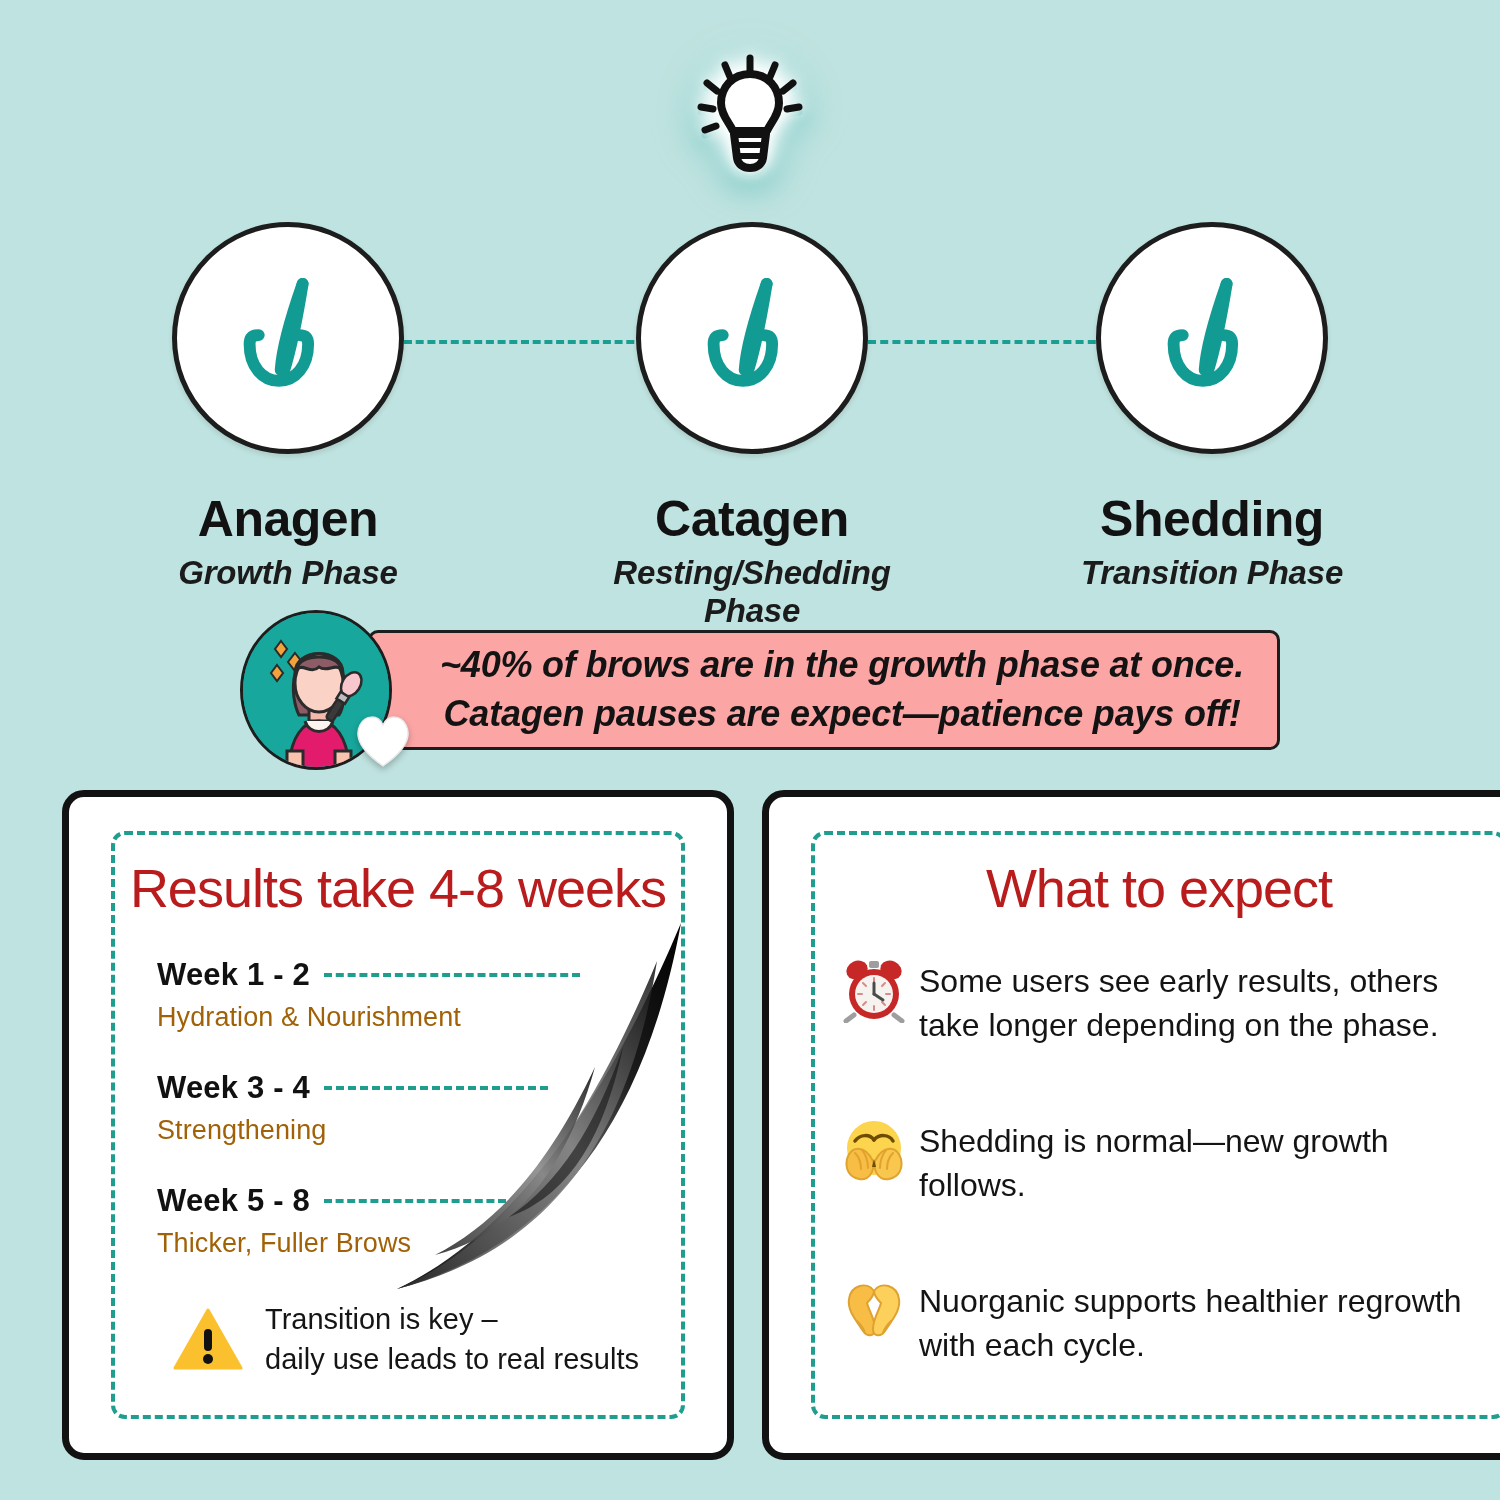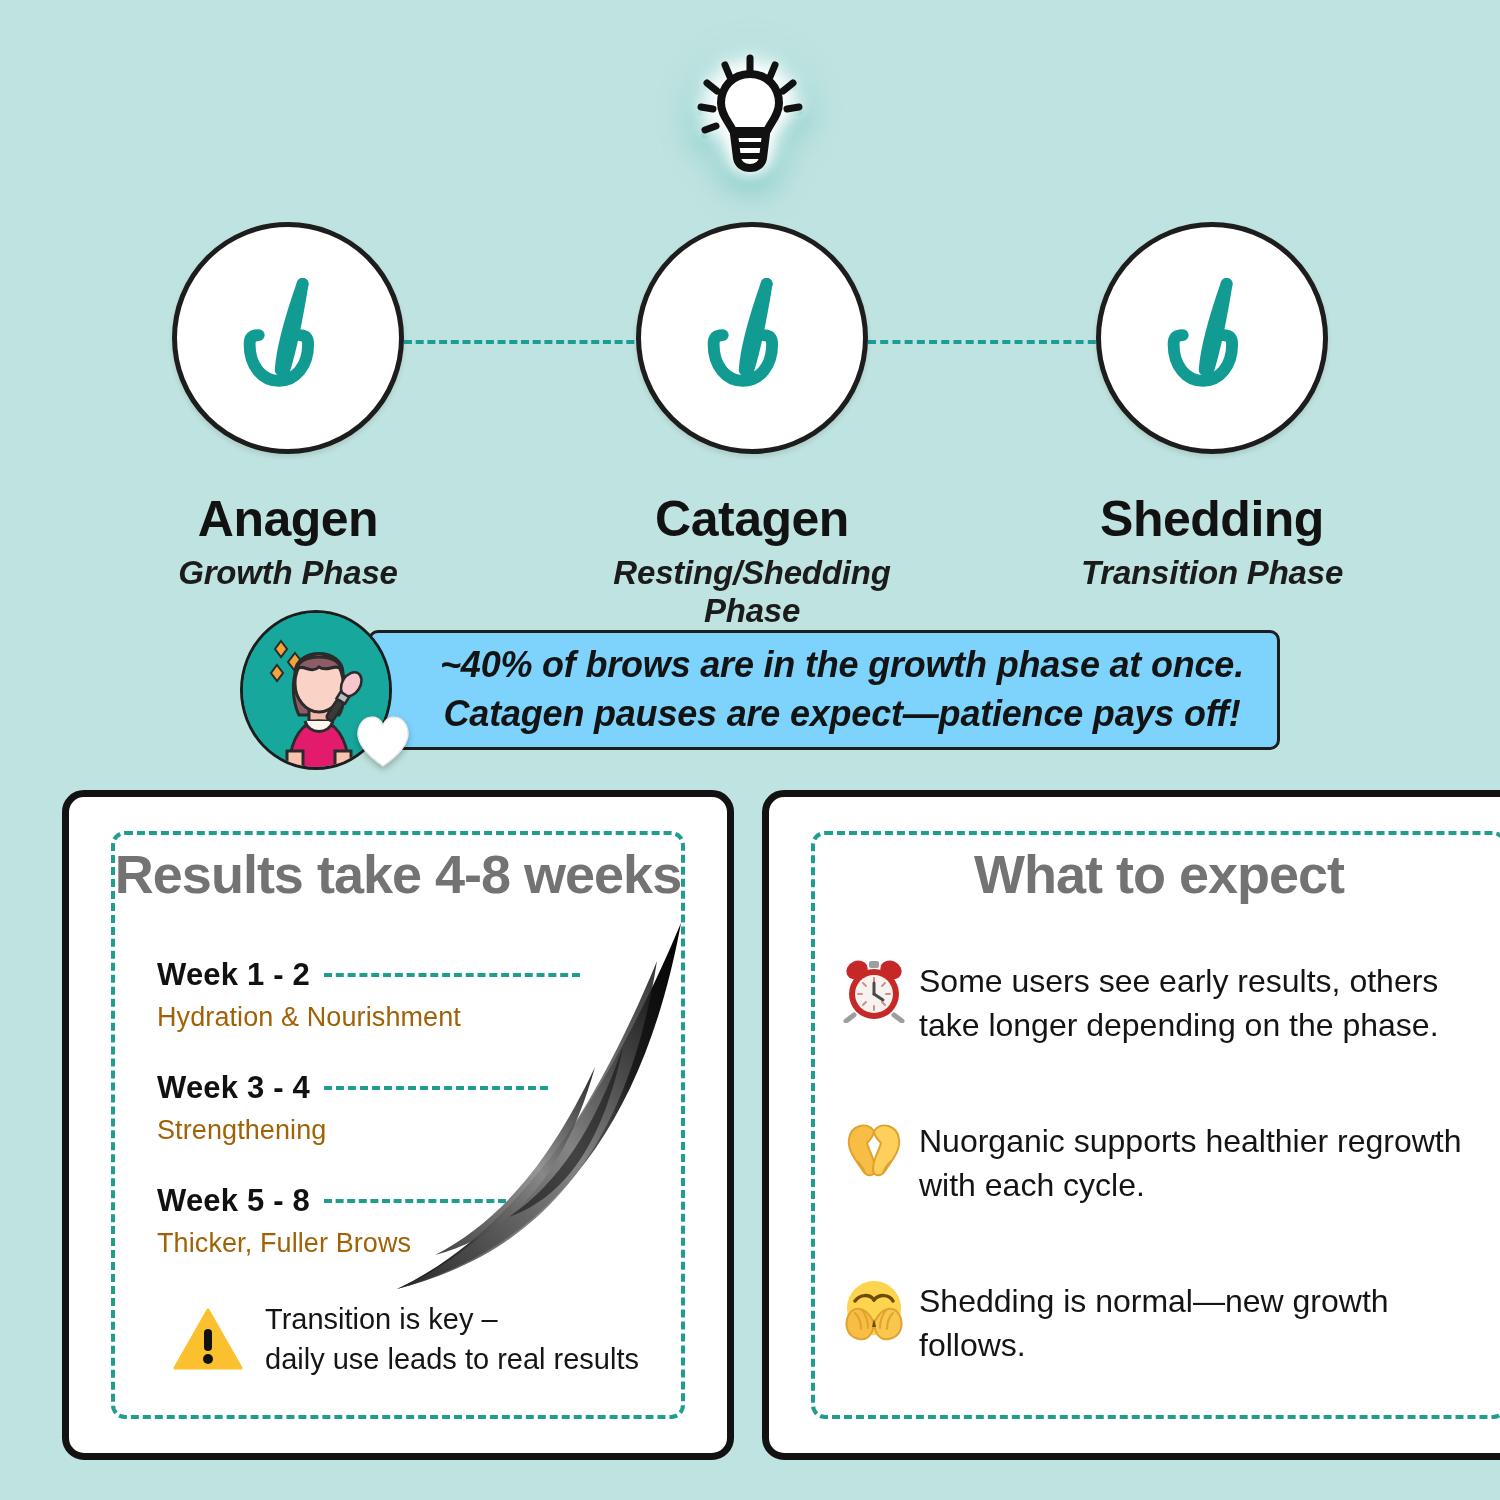--- a/index.html
+++ b/index.html
@@ -149,21 +149,21 @@
     z-index: 4;
     filter: drop-shadow(0 3px 3px rgba(0,0,0,.25));
   }
 
   .quote-box {
     position: absolute;
     left: 128px;
     top: 22px;
     width: 912px;
     height: 120px;
-    background: #7dd3fc;
+    background: #fca5a5;
     border: 3px solid #1d1d1d;
     border-radius: 10px;
     display: flex;
     flex-direction: column;
     align-items: center;
     justify-content: center;
     padding-left: 36px;
     z-index: 2;
   }
 
@@ -197,28 +197,28 @@
     top: 34px;
     right: 42px;
     bottom: 34px;
     border: 4px dashed #1f9e8f;
     border-radius: 14px;
     pointer-events: none;
   }
 
   .panel-title {
     position: absolute;
-    top: 46px;
+    top: 60px;
     left: 0;
     width: 100%;
     text-align: center;
     font-family: "Liberation Sans Narrow", "Liberation Sans", sans-serif;
-    font-weight: bold;
+    font-weight: normal;
     font-size: 54px;
-    color: #737373;
+    color: #b91c1c;
     letter-spacing: -1px;
   }
 
   
   .weeks {
     position: absolute;
     top: 160px;
     left: 88px;
     width: 520px;
     z-index: 4;
@@ -520,45 +520,45 @@
           <line x1="33" y1="37" x2="33" y2="26" stroke="#4a4a4a" stroke-width="3" stroke-linecap="round"></line>
           <line x1="33" y1="37" x2="42" y2="43" stroke="#4a4a4a" stroke-width="3" stroke-linecap="round"></line>
         </svg>
       </span>
       <span class="expect-text">Some users see early results, others take longer depending on the phase.</span>
     </div>
 
     <div class="expect-item">
       <span class="emoji-art">
         <svg viewBox="0 0 66 66" width="66" height="66">
-          <path d="M33 14 C26 4 10 8 8 22 C6 34 16 44 22 54 C26 60 34 60 34 52 C34 42 28 34 26 26 C30 22 33 18 33 14 Z" fill="#f7bd44" stroke="#dfa230" stroke-width="2" stroke-linejoin="round"></path>
-          <path d="M33 14 C40 4 56 8 58 22 C60 34 50 44 44 54 C40 60 32 60 32 52 C32 42 38 34 40 26 C36 22 33 18 33 14 Z" fill="#fcd05a" stroke="#dfa230" stroke-width="2" stroke-linejoin="round"></path>
-          <g stroke="#dfa230" stroke-width="1.8" fill="none" stroke-linecap="round">
-            <path d="M16 44 C20 48 23 52 24 56"></path>
-            <path d="M50 44 C46 48 43 52 42 56"></path>
-          </g>
-        </svg>
-      </span>
-      <span class="expect-text">Nuorganic supports healthier regrowth with each cycle.</span>
-    </div>
-
-    <div class="expect-item">
-      <span class="emoji-art">
-        <svg viewBox="0 0 66 66" width="66" height="66">
           <circle cx="33" cy="31" r="27" fill="#fcd44d"></circle>
           <path d="M14 24 C19 17 29 17 33 23" fill="none" stroke="#6d4c00" stroke-width="3.5" stroke-linecap="round"></path>
           <path d="M33 23 C38 17 48 17 52 24" fill="none" stroke="#6d4c00" stroke-width="3.5" stroke-linecap="round"></path>
           <path d="M6 42 C10 28 24 28 32 44 C34 54 28 64 18 62 C8 60 4 52 6 42 Z" fill="#f7bd44" stroke="#e0a32f" stroke-width="2"></path>
           <path d="M60 42 C56 28 42 28 34 44 C32 54 38 64 48 62 C58 60 62 52 60 42 Z" fill="#f9c64e" stroke="#e0a32f" stroke-width="2"></path>
           <g stroke="#e0a32f" stroke-width="2" fill="none" stroke-linecap="round">
             <path d="M14 36 C18 40 20 46 20 52"></path>
             <path d="M21 33 C25 38 27 45 27 51"></path>
             <path d="M52 36 C48 40 46 46 46 52"></path>
             <path d="M45 33 C41 38 39 45 39 51"></path>
           </g>
           <path d="M33 42 L31 50 L35 50 Z" fill="#6d4c00"></path>
         </svg>
       </span>
       <span class="expect-text">Shedding is normal—new growth follows.</span>
     </div>
 
+    <div class="expect-item">
+      <span class="emoji-art">
+        <svg viewBox="0 0 66 66" width="66" height="66">
+          <path d="M33 14 C26 4 10 8 8 22 C6 34 16 44 22 54 C26 60 34 60 34 52 C34 42 28 34 26 26 C30 22 33 18 33 14 Z" fill="#f7bd44" stroke="#dfa230" stroke-width="2" stroke-linejoin="round"></path>
+          <path d="M33 14 C40 4 56 8 58 22 C60 34 50 44 44 54 C40 60 32 60 32 52 C32 42 38 34 40 26 C36 22 33 18 33 14 Z" fill="#fcd05a" stroke="#dfa230" stroke-width="2" stroke-linejoin="round"></path>
+          <g stroke="#dfa230" stroke-width="1.8" fill="none" stroke-linecap="round">
+            <path d="M16 44 C20 48 23 52 24 56"></path>
+            <path d="M50 44 C46 48 43 52 42 56"></path>
+          </g>
+        </svg>
+      </span>
+      <span class="expect-text">Nuorganic supports healthier regrowth with each cycle.</span>
+    </div>
+
   </div>
 </div>
 
 </body></html>

